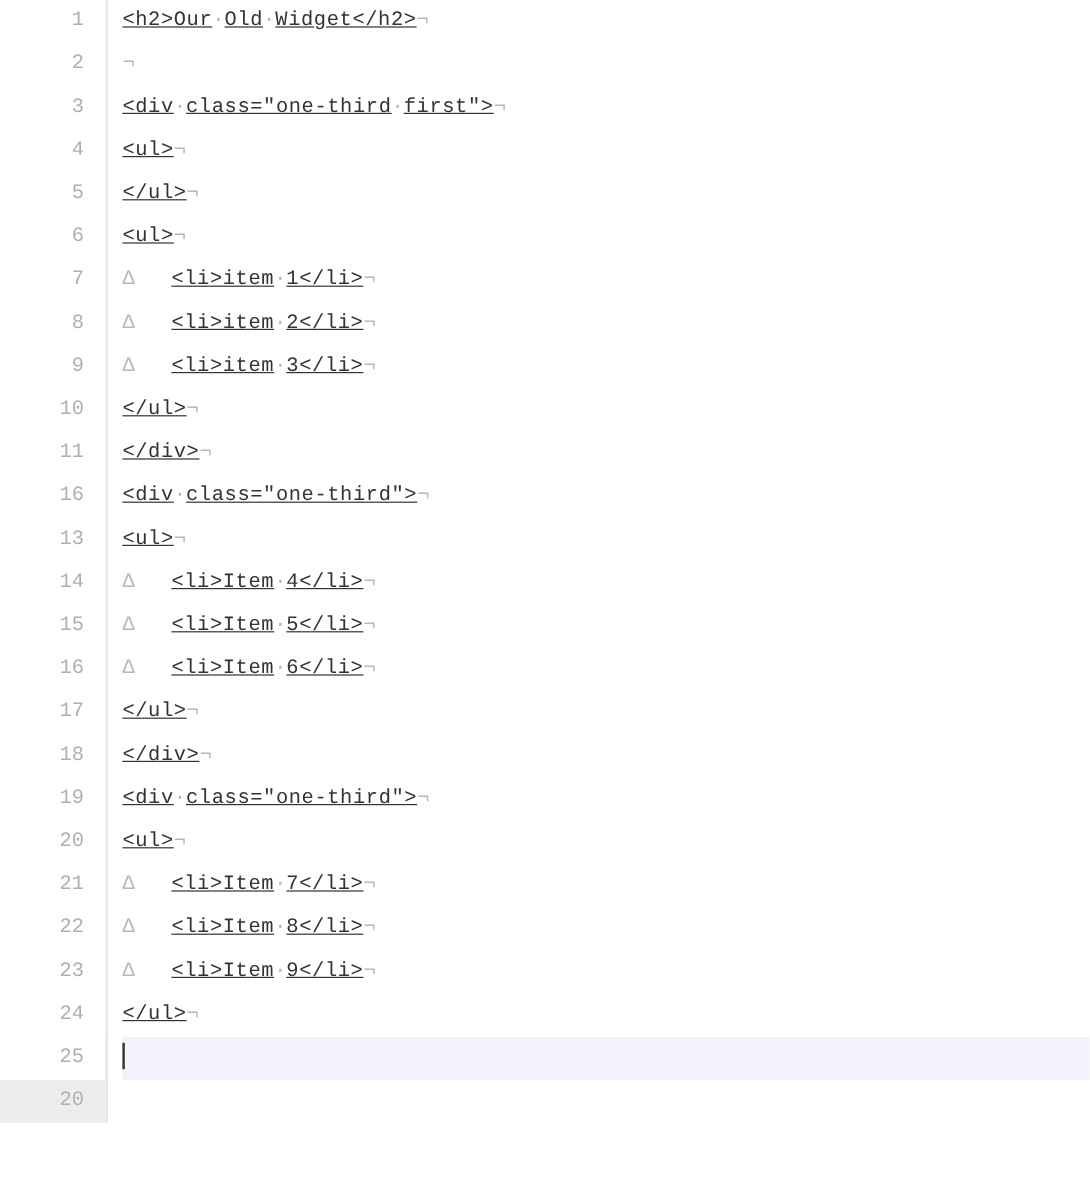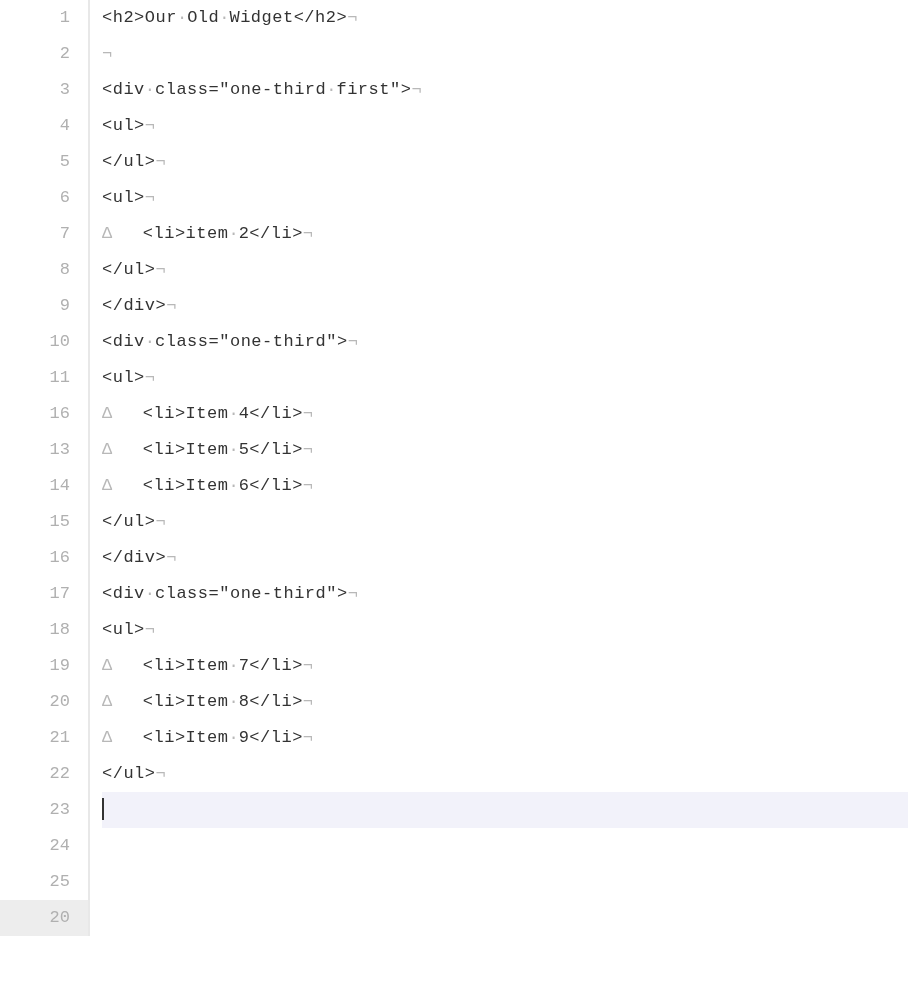--- a/index.html
+++ b/index.html
@@ -53,20 +53,21 @@
     content: "";
     position: absolute;
     left: -2px;
     width: 2px;
     height: 36px;
     background: #e8e8e8;
   }
   .code-content {
     color: #333;
     letter-spacing: 0.5px;
+    text-decoration: underline;
   }
   .ws {
     color: #b8b8b8;
   }
   .cursor {
     display: inline-block;
     width: 1.5px;
     height: 22px;
     background: #333;
     vertical-align: middle;
@@ -106,21 +107,23 @@
       <div class="line">25</div>
       <div class="line current">20</div>
     </div>
   <div class="code-area" id="code">
       <div class="line"><span class="code-content">&lt;h2&gt;Our</span><span class="ws">·</span><span class="code-content">Old</span><span class="ws">·</span><span class="code-content">Widget&lt;/h2&gt;</span><span class="ws">¬</span></div>
       <div class="line"><span class="ws">¬</span></div>
       <div class="line"><span class="code-content">&lt;div</span><span class="ws">·</span><span class="code-content">class="one-third</span><span class="ws">·</span><span class="code-content">first"&gt;</span><span class="ws">¬</span></div>
       <div class="line"><span class="code-content">&lt;ul&gt;</span><span class="ws">¬</span></div>
       <div class="line"><span class="code-content">&lt;/ul&gt;</span><span class="ws">¬</span></div>
       <div class="line"><span class="code-content">&lt;ul&gt;</span><span class="ws">¬</span></div>
+      <div class="line"><span class="ws">Δ   </span><span class="code-content">&lt;li&gt;item</span><span class="ws">·</span><span class="code-content">1&lt;/li&gt;</span><span class="ws">¬</span></div>
       <div class="line"><span class="ws">Δ   </span><span class="code-content">&lt;li&gt;item</span><span class="ws">·</span><span class="code-content">2&lt;/li&gt;</span><span class="ws">¬</span></div>
+      <div class="line"><span class="ws">Δ   </span><span class="code-content">&lt;li&gt;item</span><span class="ws">·</span><span class="code-content">3&lt;/li&gt;</span><span class="ws">¬</span></div>
       <div class="line"><span class="code-content">&lt;/ul&gt;</span><span class="ws">¬</span></div>
       <div class="line"><span class="code-content">&lt;/div&gt;</span><span class="ws">¬</span></div>
       <div class="line"><span class="code-content">&lt;div</span><span class="ws">·</span><span class="code-content">class="one-third"&gt;</span><span class="ws">¬</span></div>
       <div class="line"><span class="code-content">&lt;ul&gt;</span><span class="ws">¬</span></div>
       <div class="line"><span class="ws">Δ   </span><span class="code-content">&lt;li&gt;Item</span><span class="ws">·</span><span class="code-content">4&lt;/li&gt;</span><span class="ws">¬</span></div>
       <div class="line"><span class="ws">Δ   </span><span class="code-content">&lt;li&gt;Item</span><span class="ws">·</span><span class="code-content">5&lt;/li&gt;</span><span class="ws">¬</span></div>
       <div class="line"><span class="ws">Δ   </span><span class="code-content">&lt;li&gt;Item</span><span class="ws">·</span><span class="code-content">6&lt;/li&gt;</span><span class="ws">¬</span></div>
       <div class="line"><span class="code-content">&lt;/ul&gt;</span><span class="ws">¬</span></div>
       <div class="line"><span class="code-content">&lt;/div&gt;</span><span class="ws">¬</span></div>
       <div class="line"><span class="code-content">&lt;div</span><span class="ws">·</span><span class="code-content">class="one-third"&gt;</span><span class="ws">¬</span></div>

